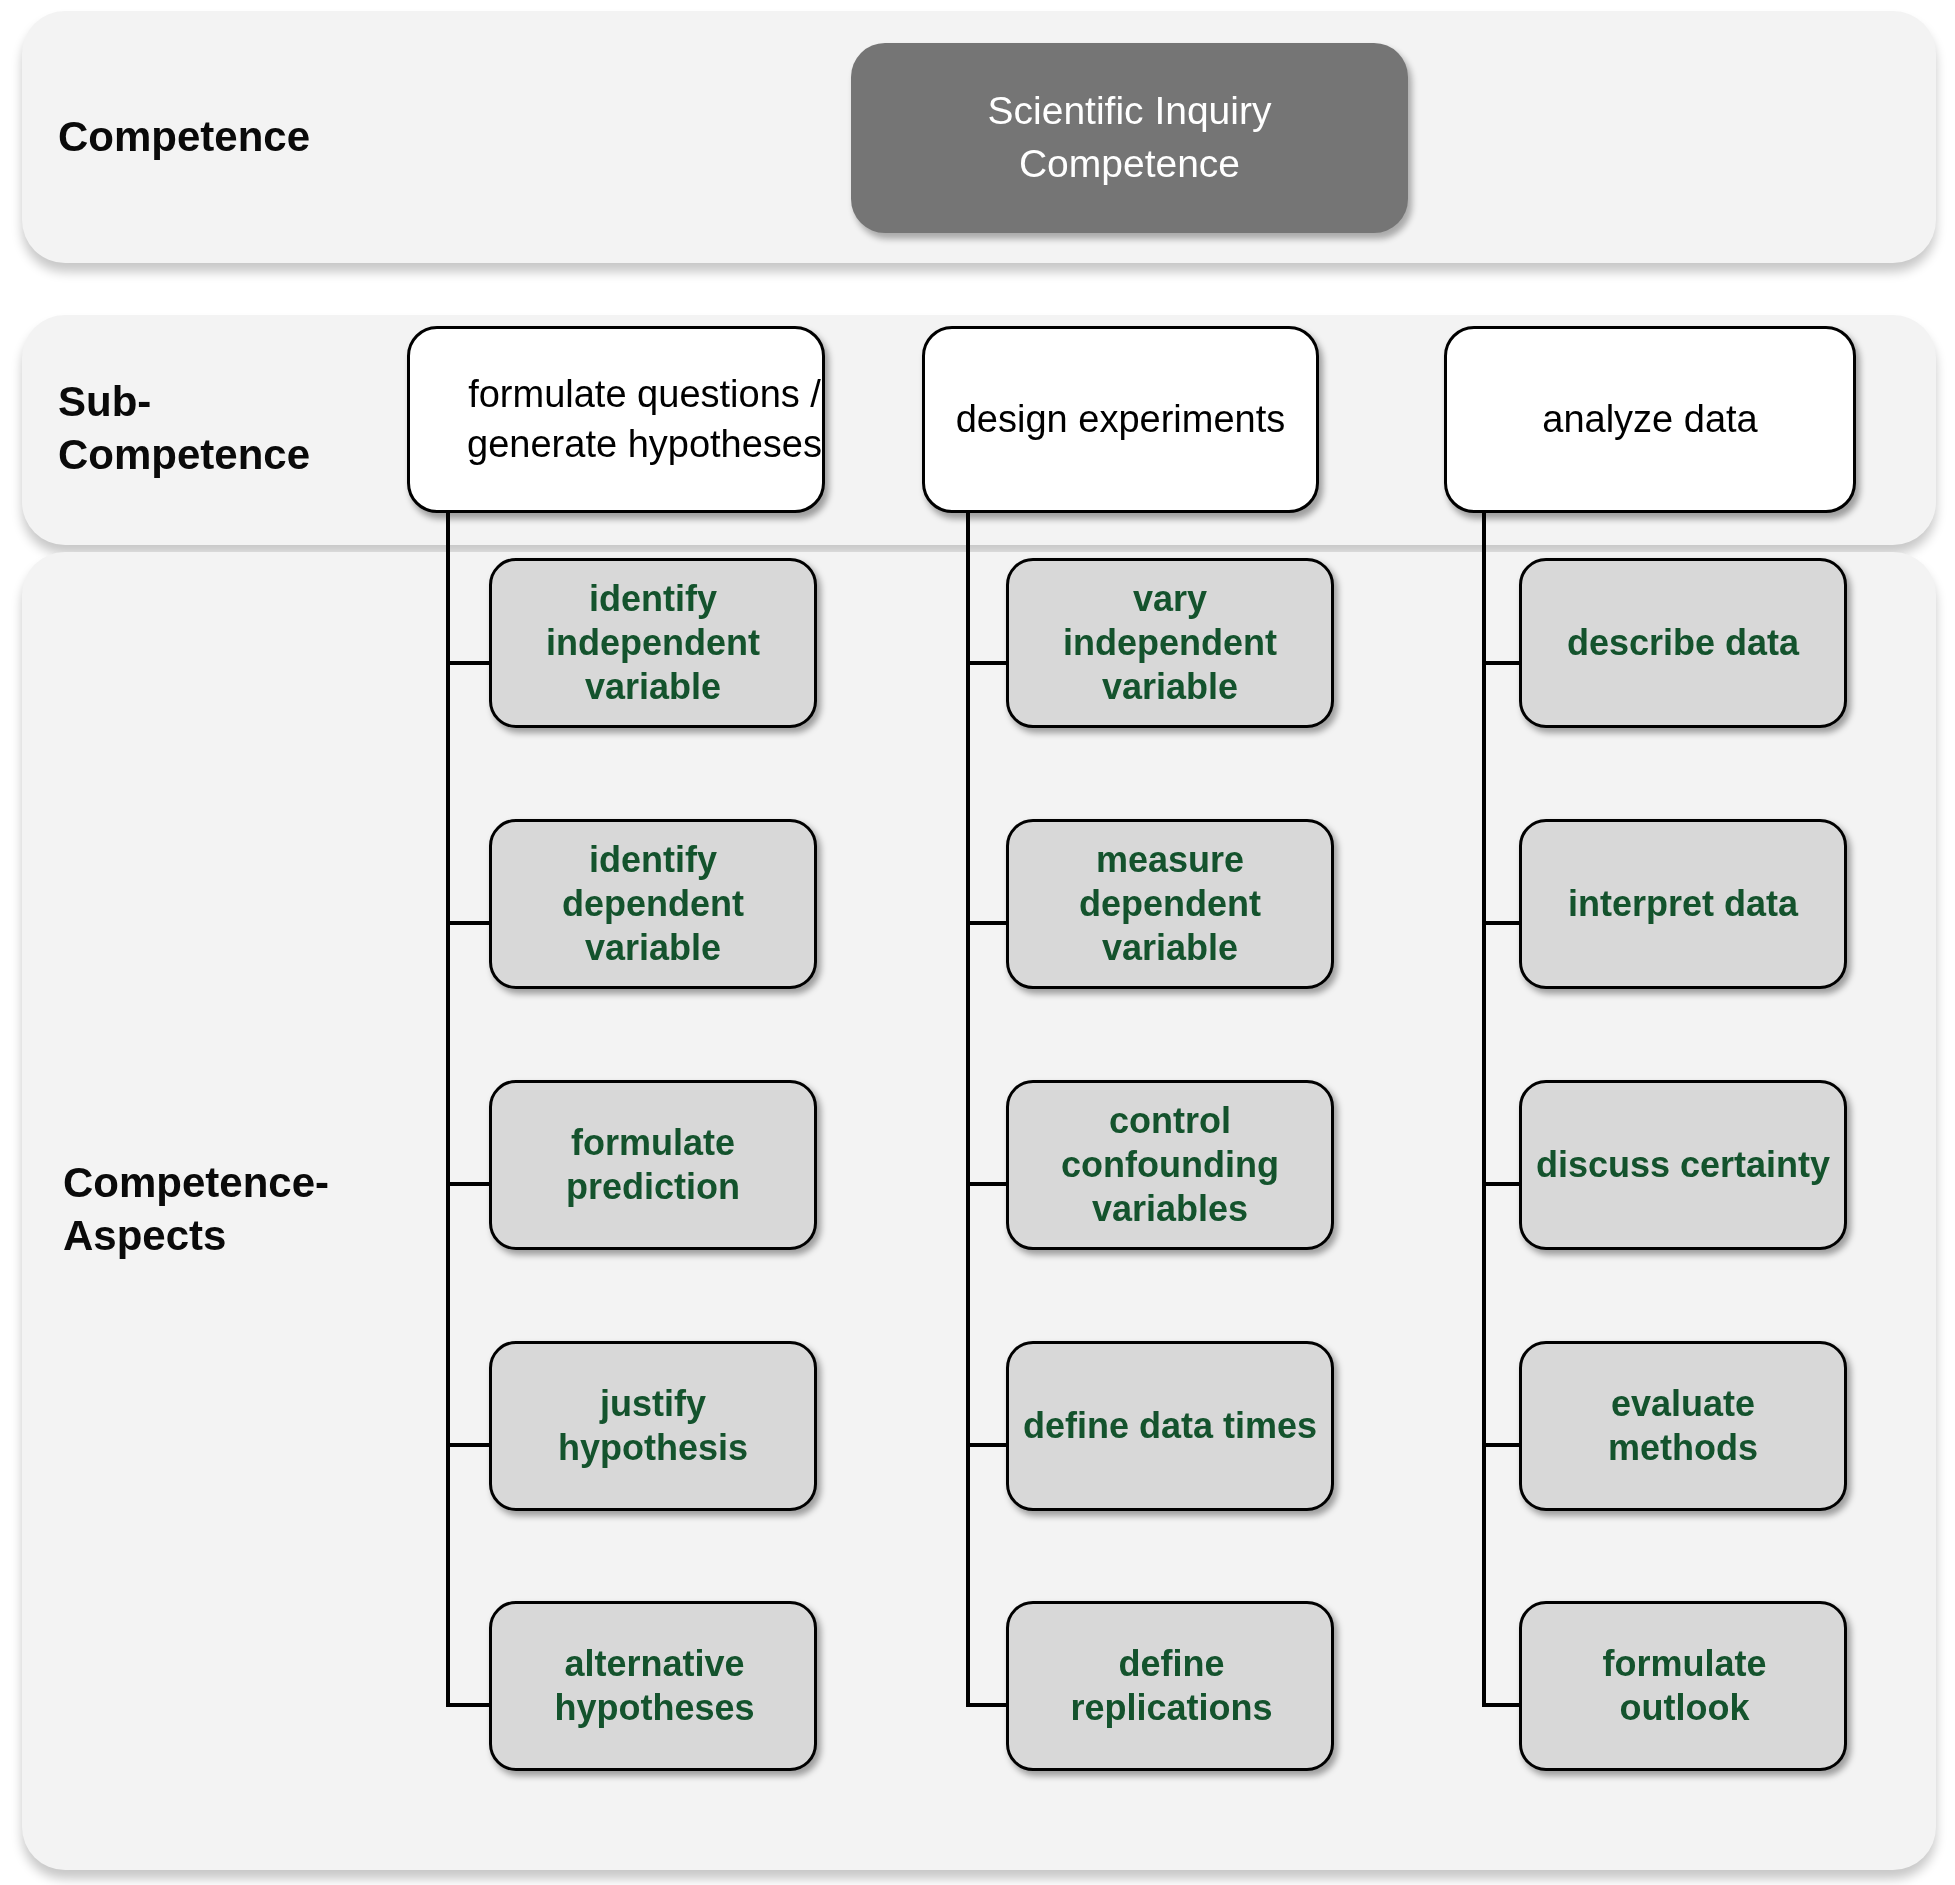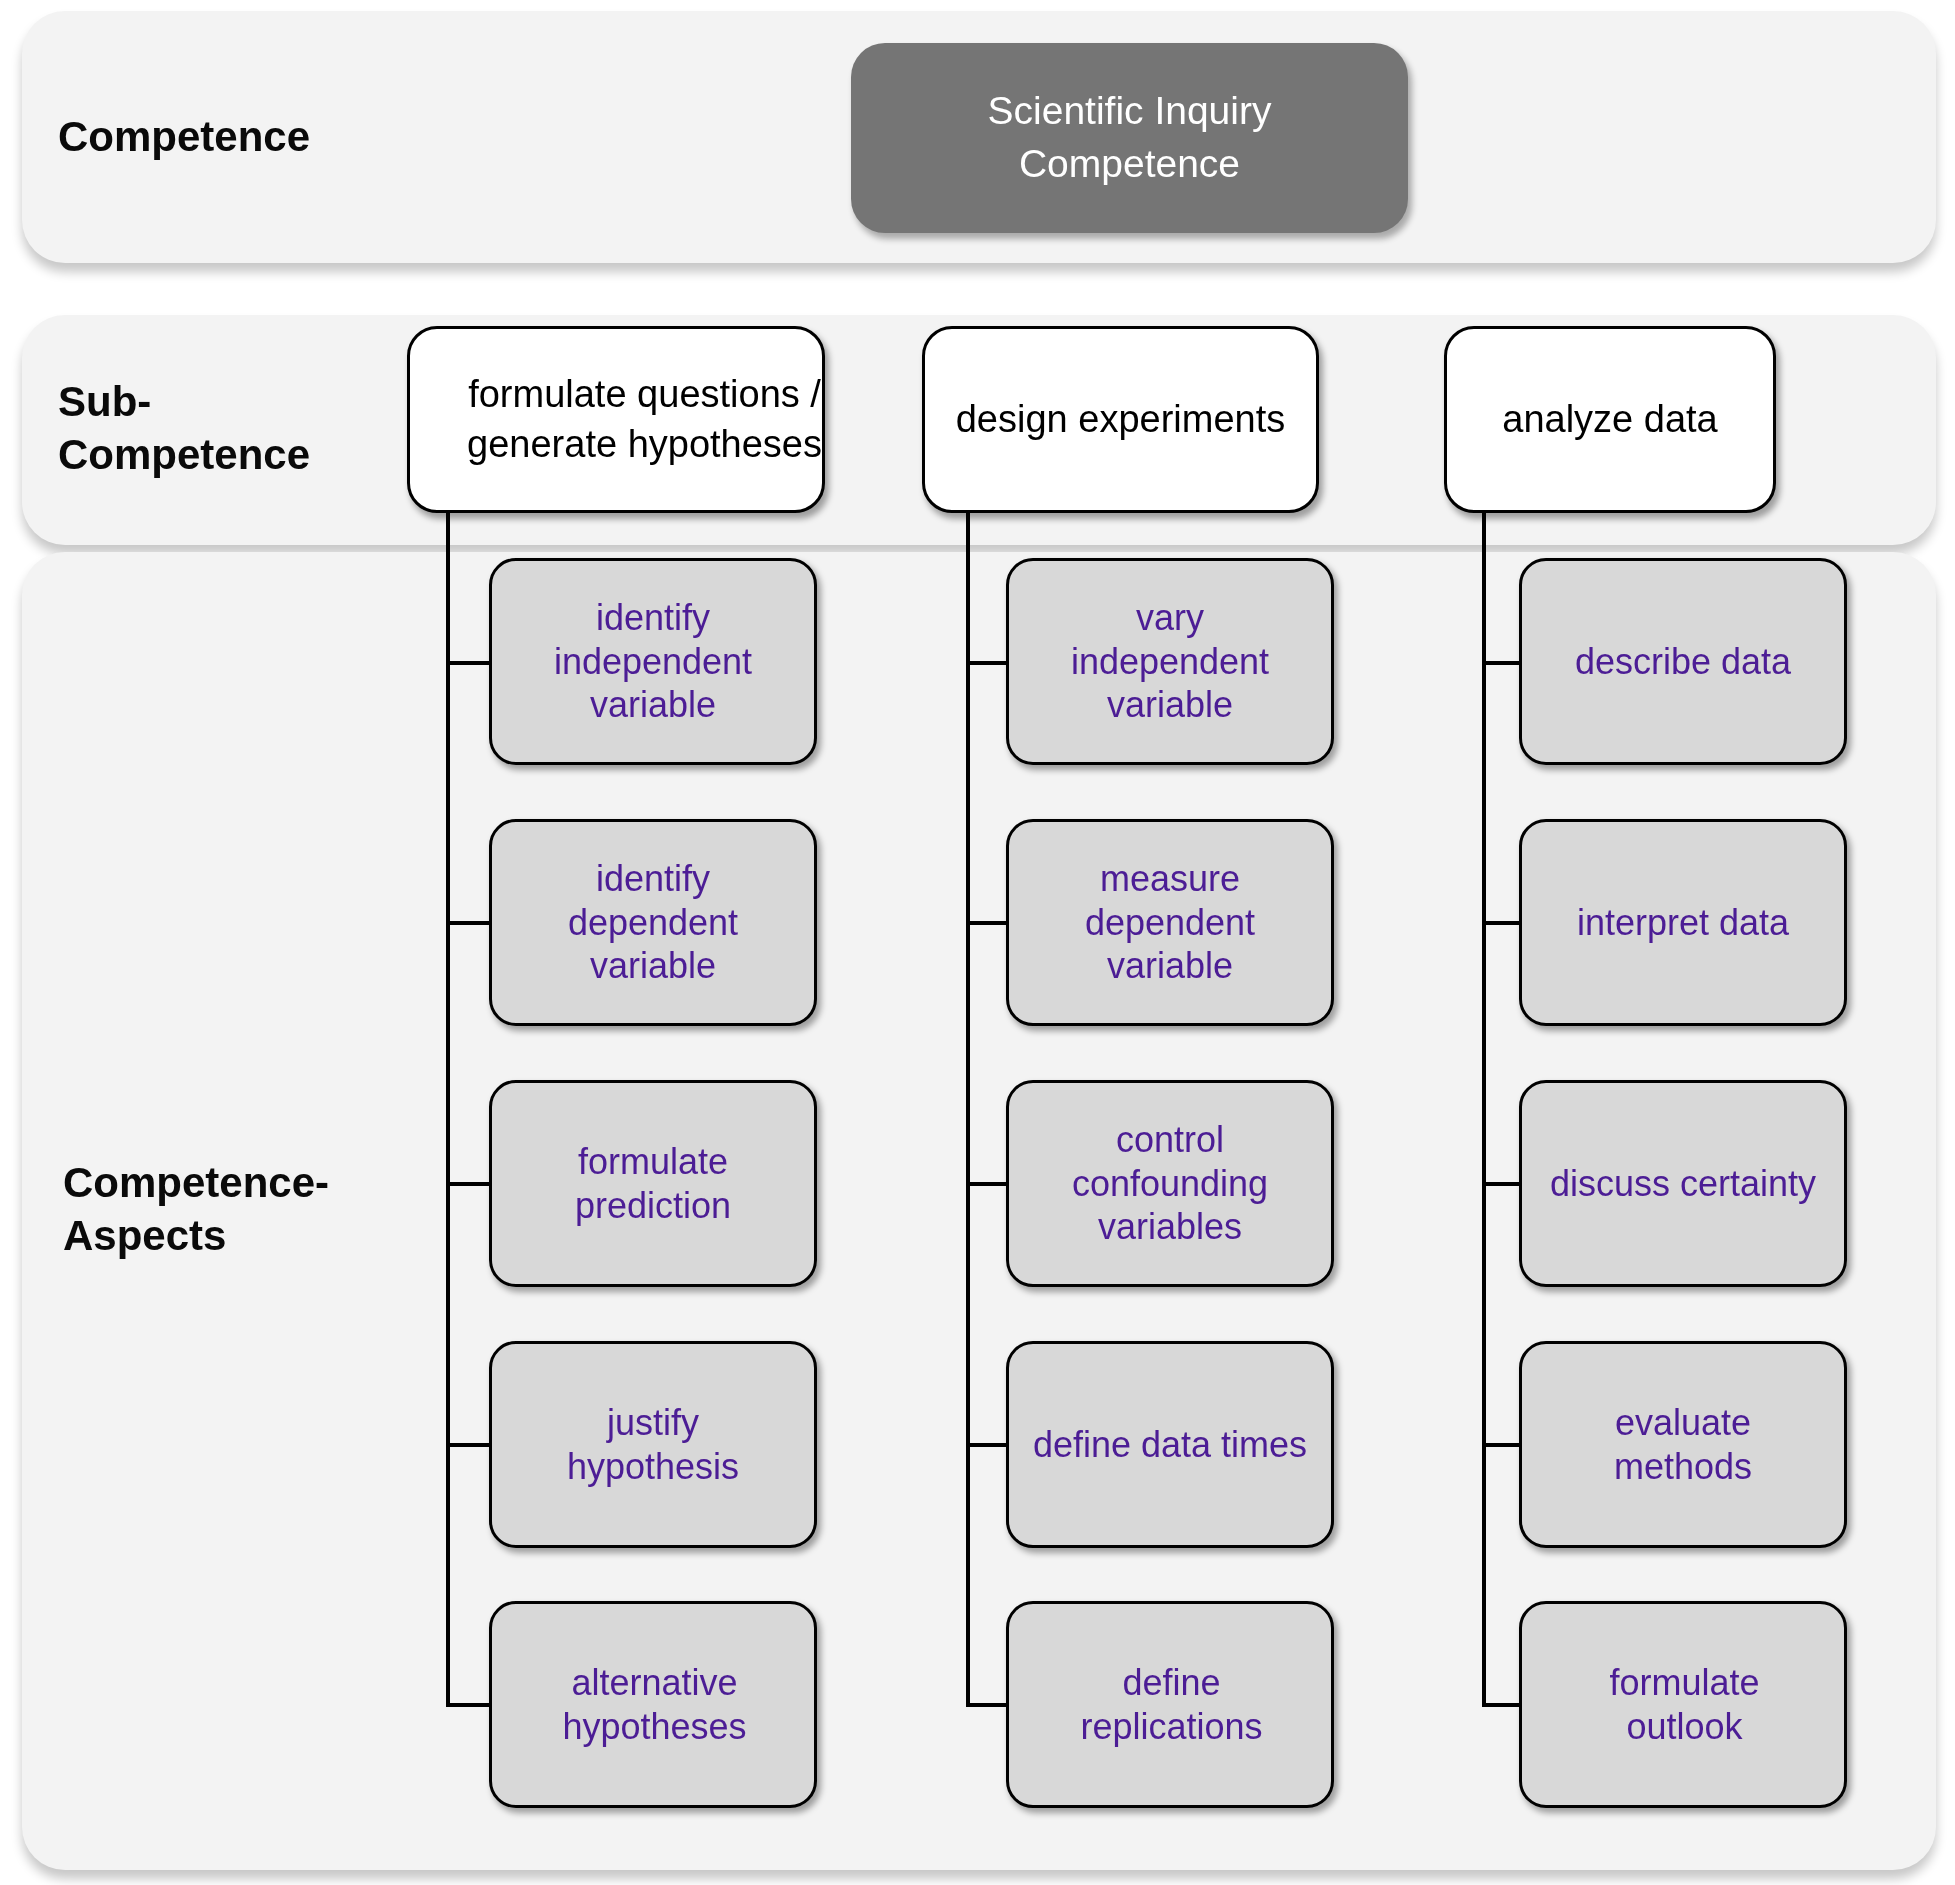--- a/index.html
+++ b/index.html
@@ -36,27 +36,28 @@
     box-shadow:3.7px 5.2px 6.7px rgba(0,0,0,0.30);
   }
   .sub-box {
     top:326px; height:187px; background:#ffffff; color:#000000;
     border:3.7px solid #000000; border-radius:30px;
     font-size:38px; line-height:1.3;
     box-shadow:3.7px 5.2px 6.7px rgba(0,0,0,0.35);
   }
   #sub-box-1 { left:407px;  width:418px;justify-content:flex-end; }
   #sub-box-2 { left:922px; width:397px; }
-  #sub-box-3 { left:1444px; width:332px;align-items:center; }
+  #sub-box-3 { left:1444px; width:412px;align-items:center; }
 
   .aspect-box {
-    width:328px; height:207px; background:#d8d8d8; color:#4c1d95;
+    width:328px; height:170px; background:#d8d8d8; color:#14532d;
     border:3.7px solid #000000; border-radius:27px;
     font-size:36px; line-height:1.22; padding:0 3px;
     box-shadow:3.7px 4.4px 6px rgba(0,0,0,0.35);
+    font-weight:bold;
   }
   .a-col1 { left:489px; }
   .a-col2 { left:1006px; }
   .a-col3 { left:1519px; }
   .r1 { top:558px; }
   .r2 { top:819px; }
   .r3 { top:1080px; }
   .r4 { top:1341px; }
   .r5 { top:1601px;padding-left:6px; }
 

